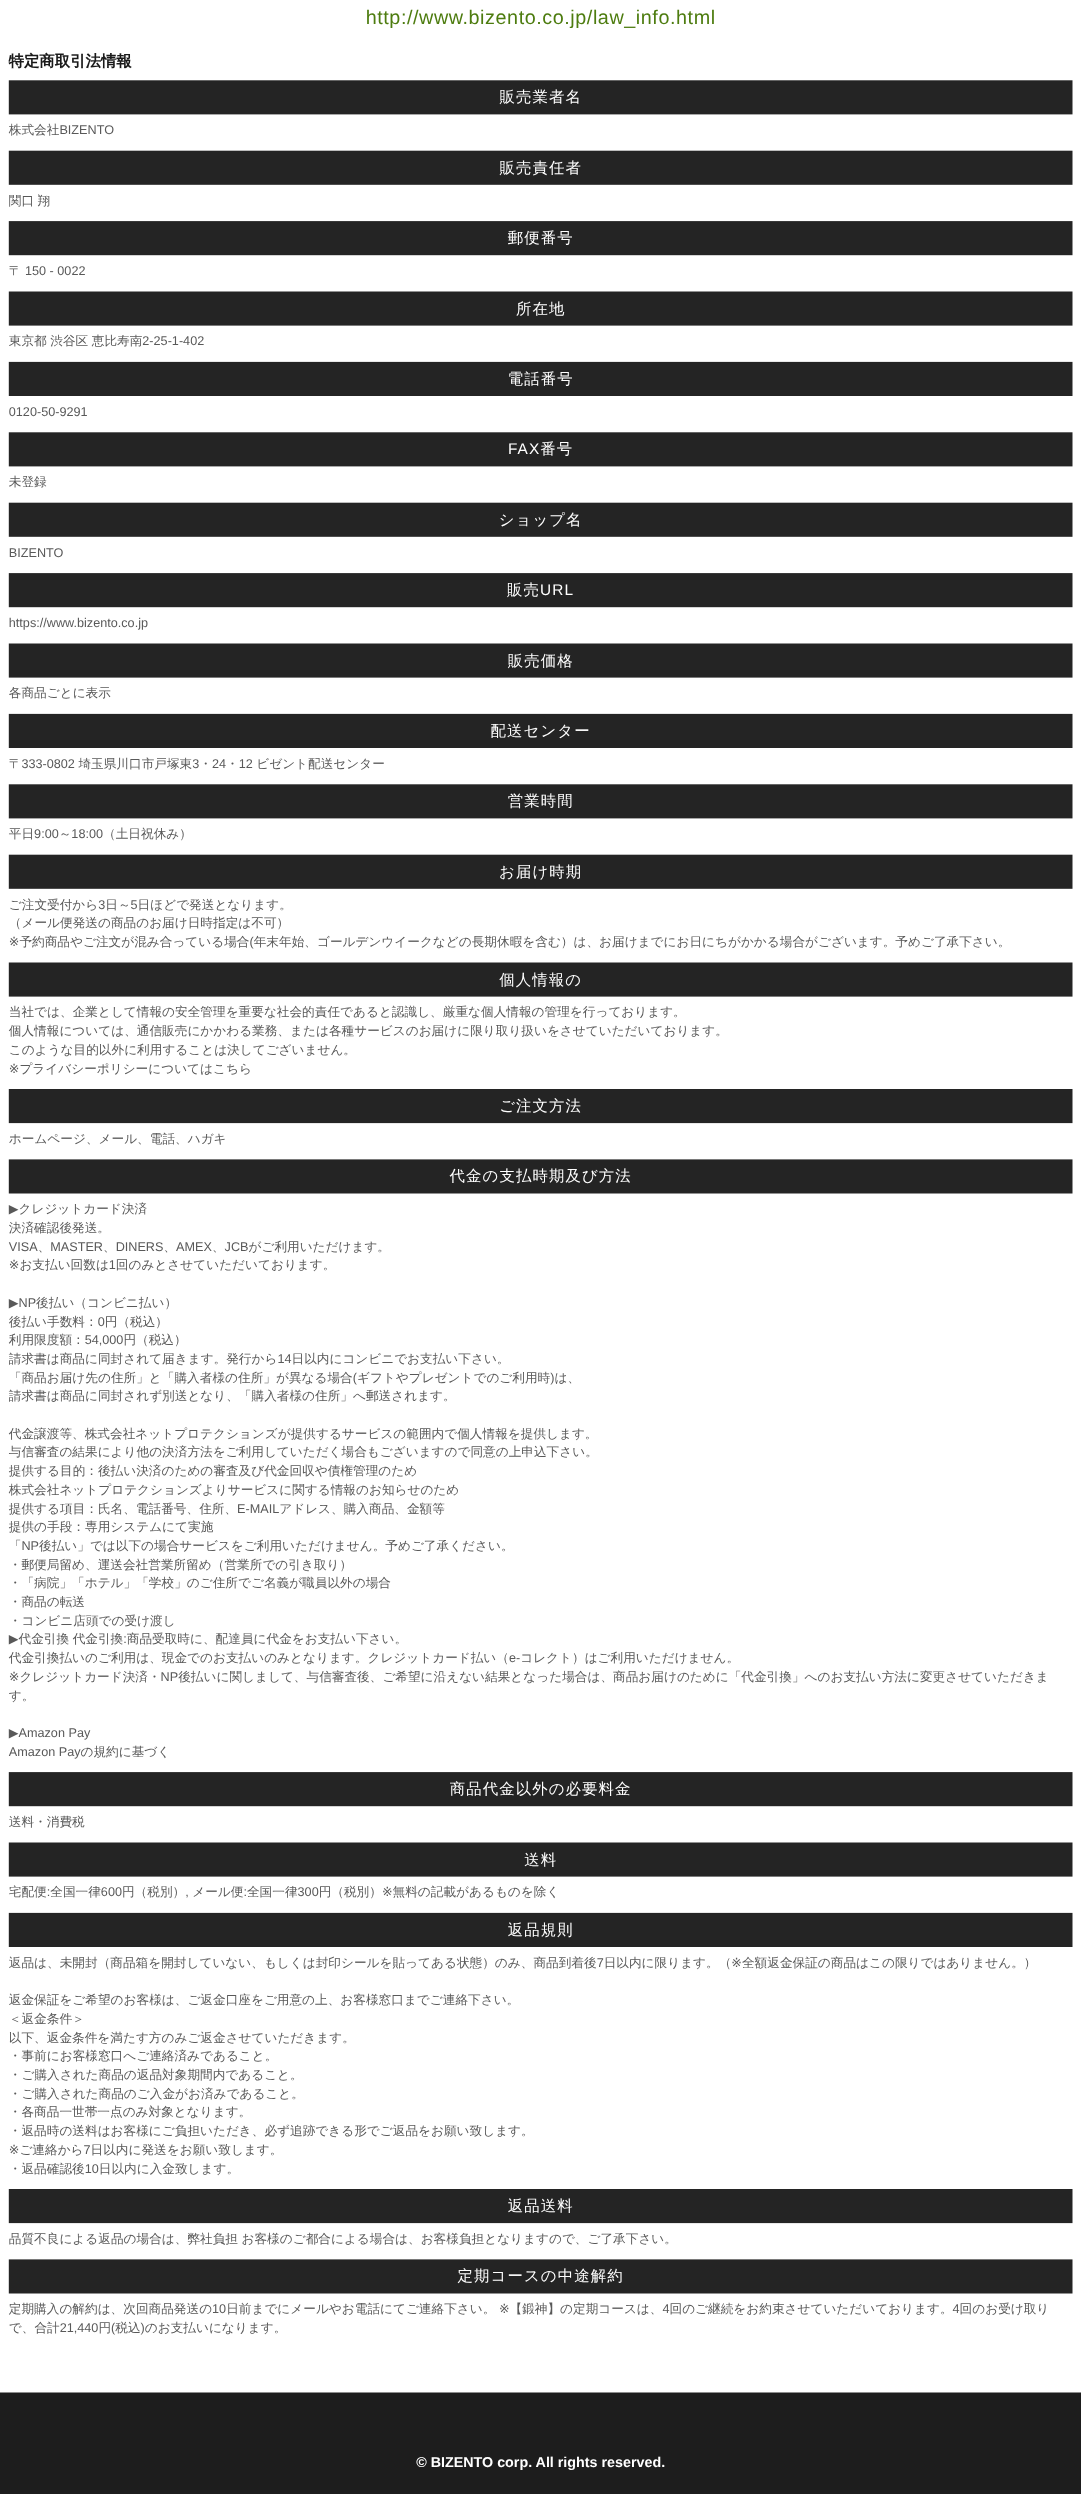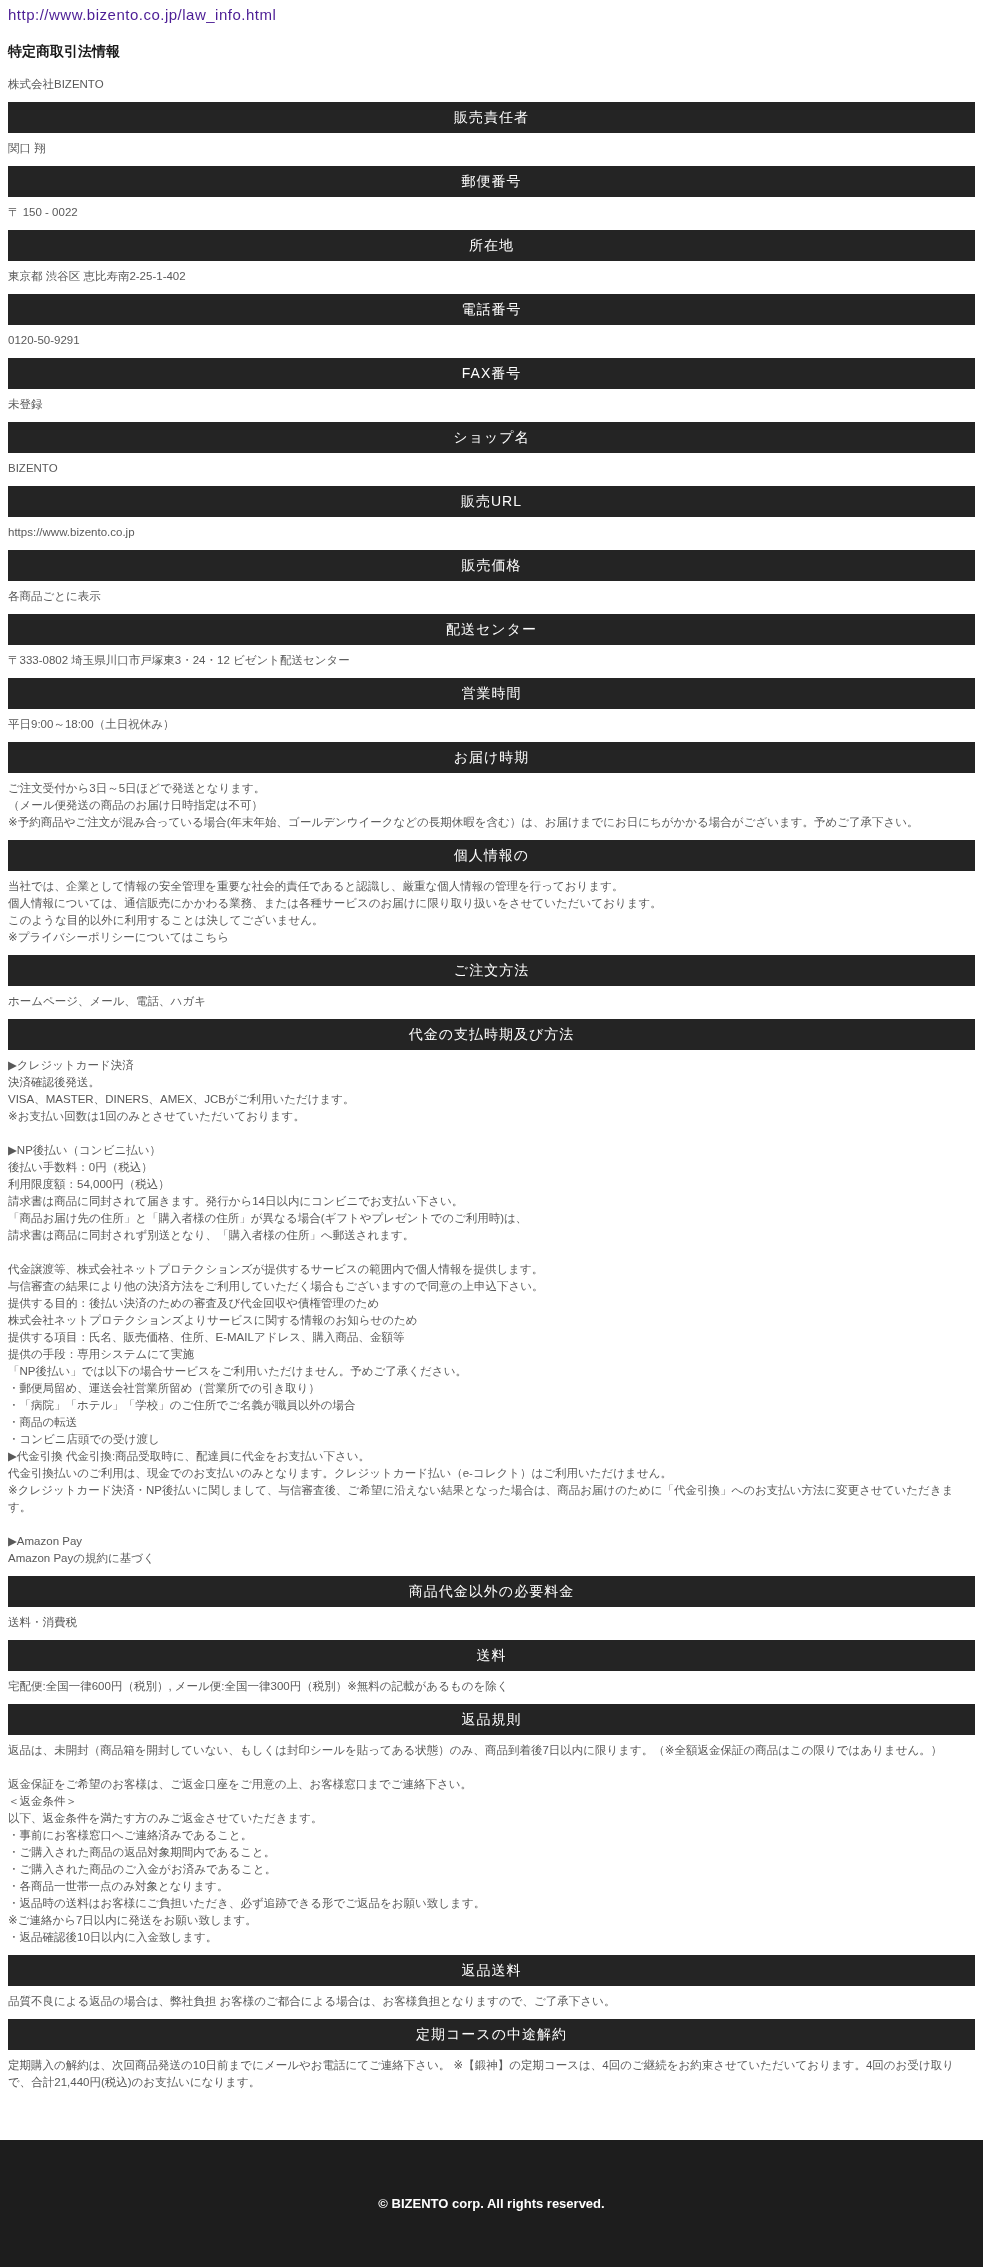--- a/index.html
+++ b/index.html
@@ -4,24 +4,25 @@
 <style>
   * { box-sizing: border-box; }
   html, body { margin: 0; padding: 0; }
   body {
     width: 983px;
     background: #ffffff;
     font-family: "Liberation Sans", "DejaVu Sans", sans-serif;
     -webkit-font-smoothing: antialiased;
   }
   .page-url {
-    font-size: 15px;
-    color: #4c1d95;
+    font-size: 18px;
+    color: #4d7c0f;
     padding: 6px 8px 0 8px;
     letter-spacing: 0.5px;
+    text-align: center;
   }
   .page-title {
     font-size: 14px;
     font-weight: bold;
     color: #1a1a1a;
     padding: 20px 8px 8px 8px;
   }
   .bar {
     background: #242424;
     height: 31px;
@@ -63,20 +64,23 @@
     text-align: center;
   }
 </style>
 </head>
 <body>
 
 <div class="page-url">http://www.bizento.co.jp/law_info.html</div>
 <div class="page-title">特定商取引法情報</div>
 
 <div>
+    <div class="bar">
+      <span>販売業者名</span>
+    </div>
     <div class="section-body">
       <div class="line">株式会社BIZENTO</div>
     </div>
     <div class="bar">
       <span>販売責任者</span>
     </div>
     <div class="section-body">
       <div class="line">関口 翔</div>
     </div>
     <div class="bar">
@@ -169,21 +173,21 @@
       <div class="line">後払い手数料：0円（税込）</div>
       <div class="line">利用限度額：54,000円（税込）</div>
       <div class="line">請求書は商品に同封されて届きます。発行から14日以内にコンビニでお支払い下さい。</div>
       <div class="line">「商品お届け先の住所」と「購入者様の住所」が異なる場合(ギフトやプレゼントでのご利用時)は、</div>
       <div class="line">請求書は商品に同封されず別送となり、「購入者様の住所」へ郵送されます。</div>
       <div class="line blank"></div>
       <div class="line">代金譲渡等、株式会社ネットプロテクションズが提供するサービスの範囲内で個人情報を提供します。</div>
       <div class="line">与信審査の結果により他の決済方法をご利用していただく場合もございますので同意の上申込下さい。</div>
       <div class="line">提供する目的：後払い決済のための審査及び代金回収や債権管理のため</div>
       <div class="line">株式会社ネットプロテクションズよりサービスに関する情報のお知らせのため</div>
-      <div class="line">提供する項目：氏名、販売価格、住所、E-MAILアドレス、購入商品、金額等</div>
+      <div class="line">提供する項目：氏名、電話番号、住所、E-MAILアドレス、購入商品、金額等</div>
       <div class="line">提供の手段：専用システムにて実施</div>
       <div class="line">「NP後払い」では以下の場合サービスをご利用いただけません。予めご了承ください。</div>
       <div class="line">・郵便局留め、運送会社営業所留め（営業所での引き取り）</div>
       <div class="line">・「病院」「ホテル」「学校」のご住所でご名義が職員以外の場合</div>
       <div class="line">・商品の転送</div>
       <div class="line">・コンビニ店頭での受け渡し</div>
       <div class="line">▶代金引換 代金引換:商品受取時に、配達員に代金をお支払い下さい。</div>
       <div class="line">代金引換払いのご利用は、現金でのお支払いのみとなります。クレジットカード払い（e-コレクト）はご利用いただけません。</div>
       <div class="line">※クレジットカード決済・NP後払いに関しまして、与信審査後、ご希望に沿えない結果となった場合は、商品お届けのために「代金引換」へのお支払い方法に変更させていただきます。</div>
       <div class="line blank"></div>

